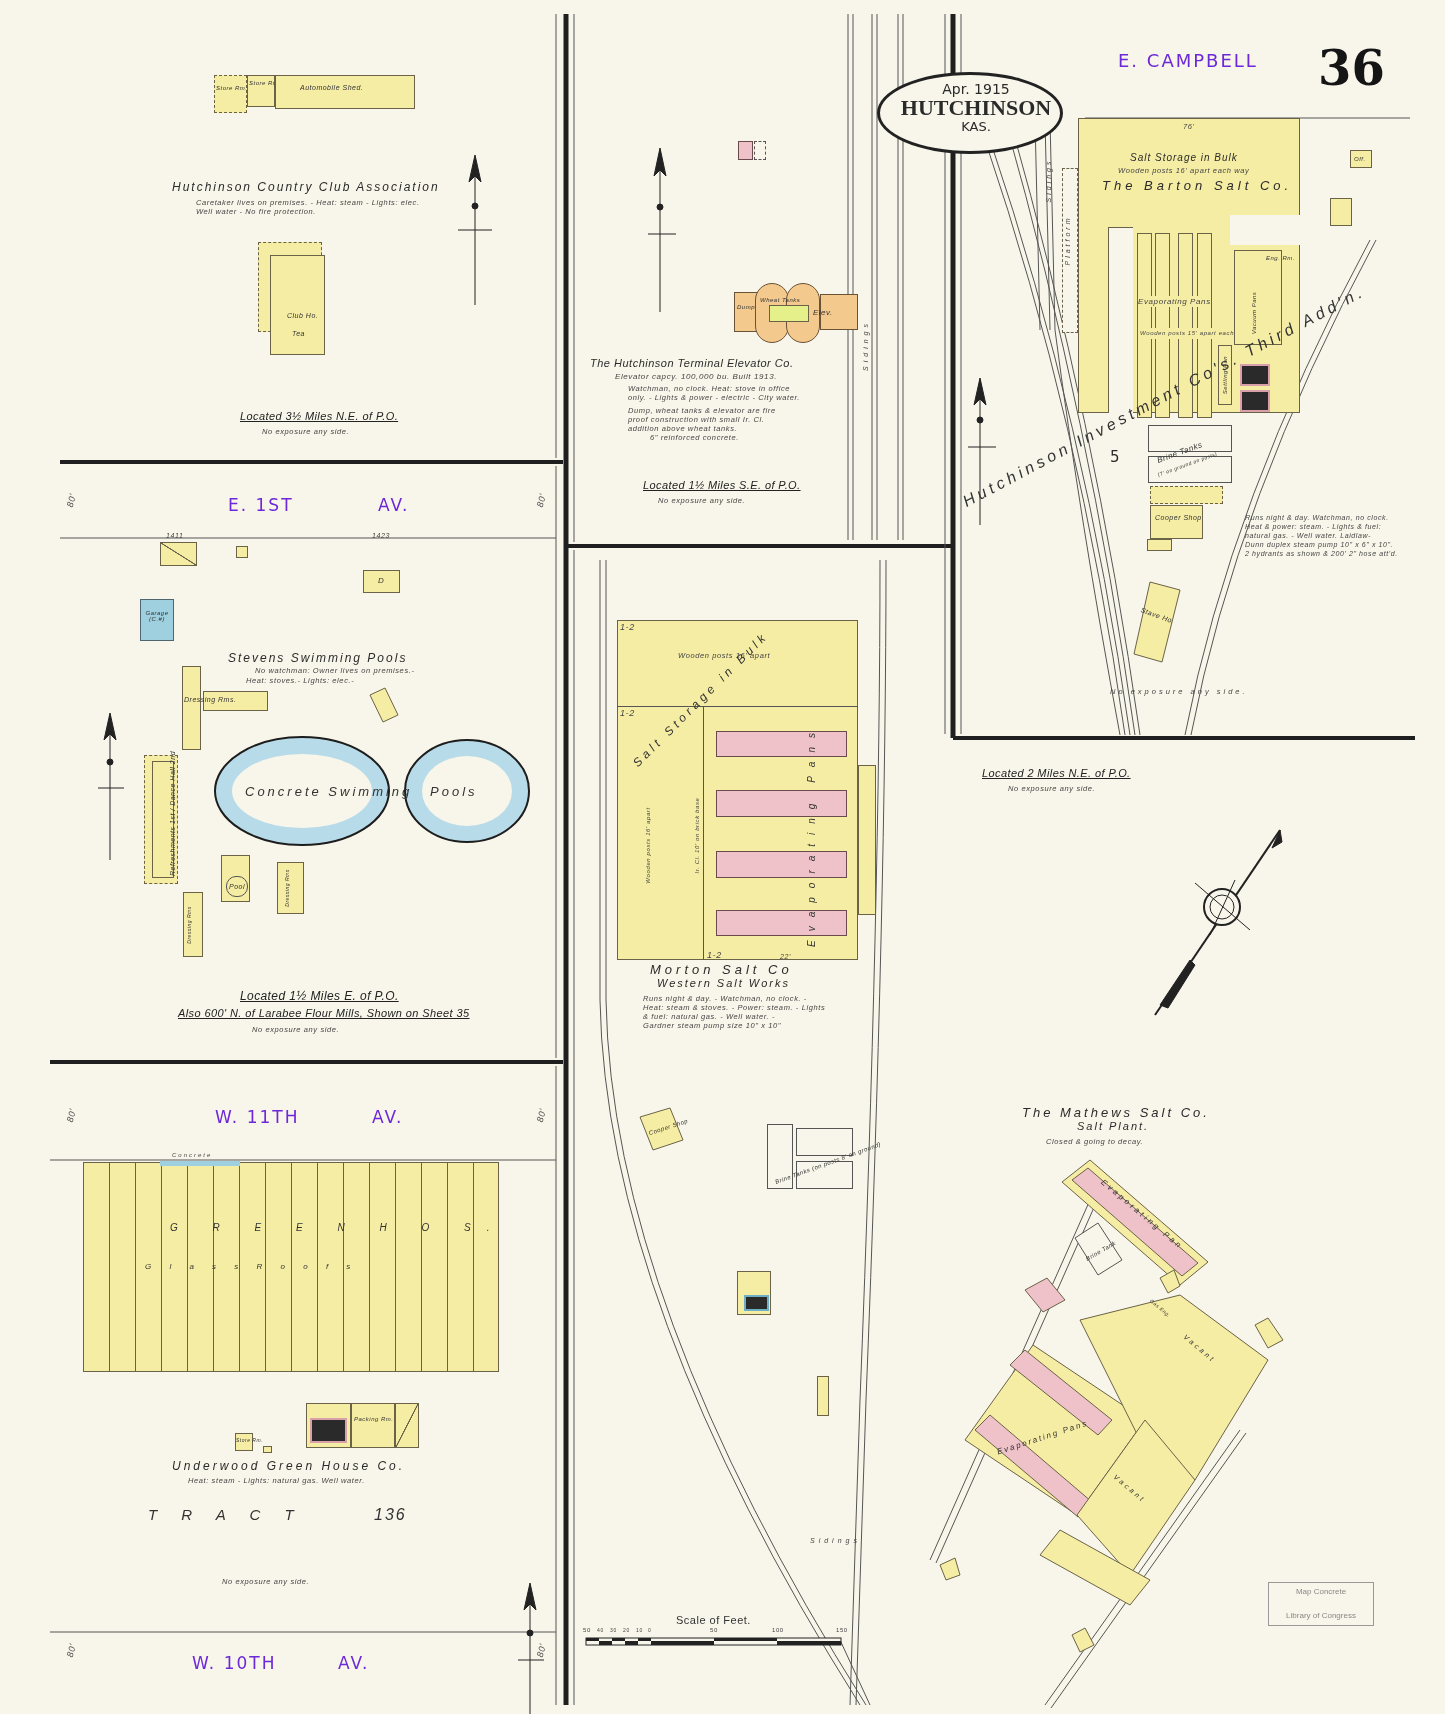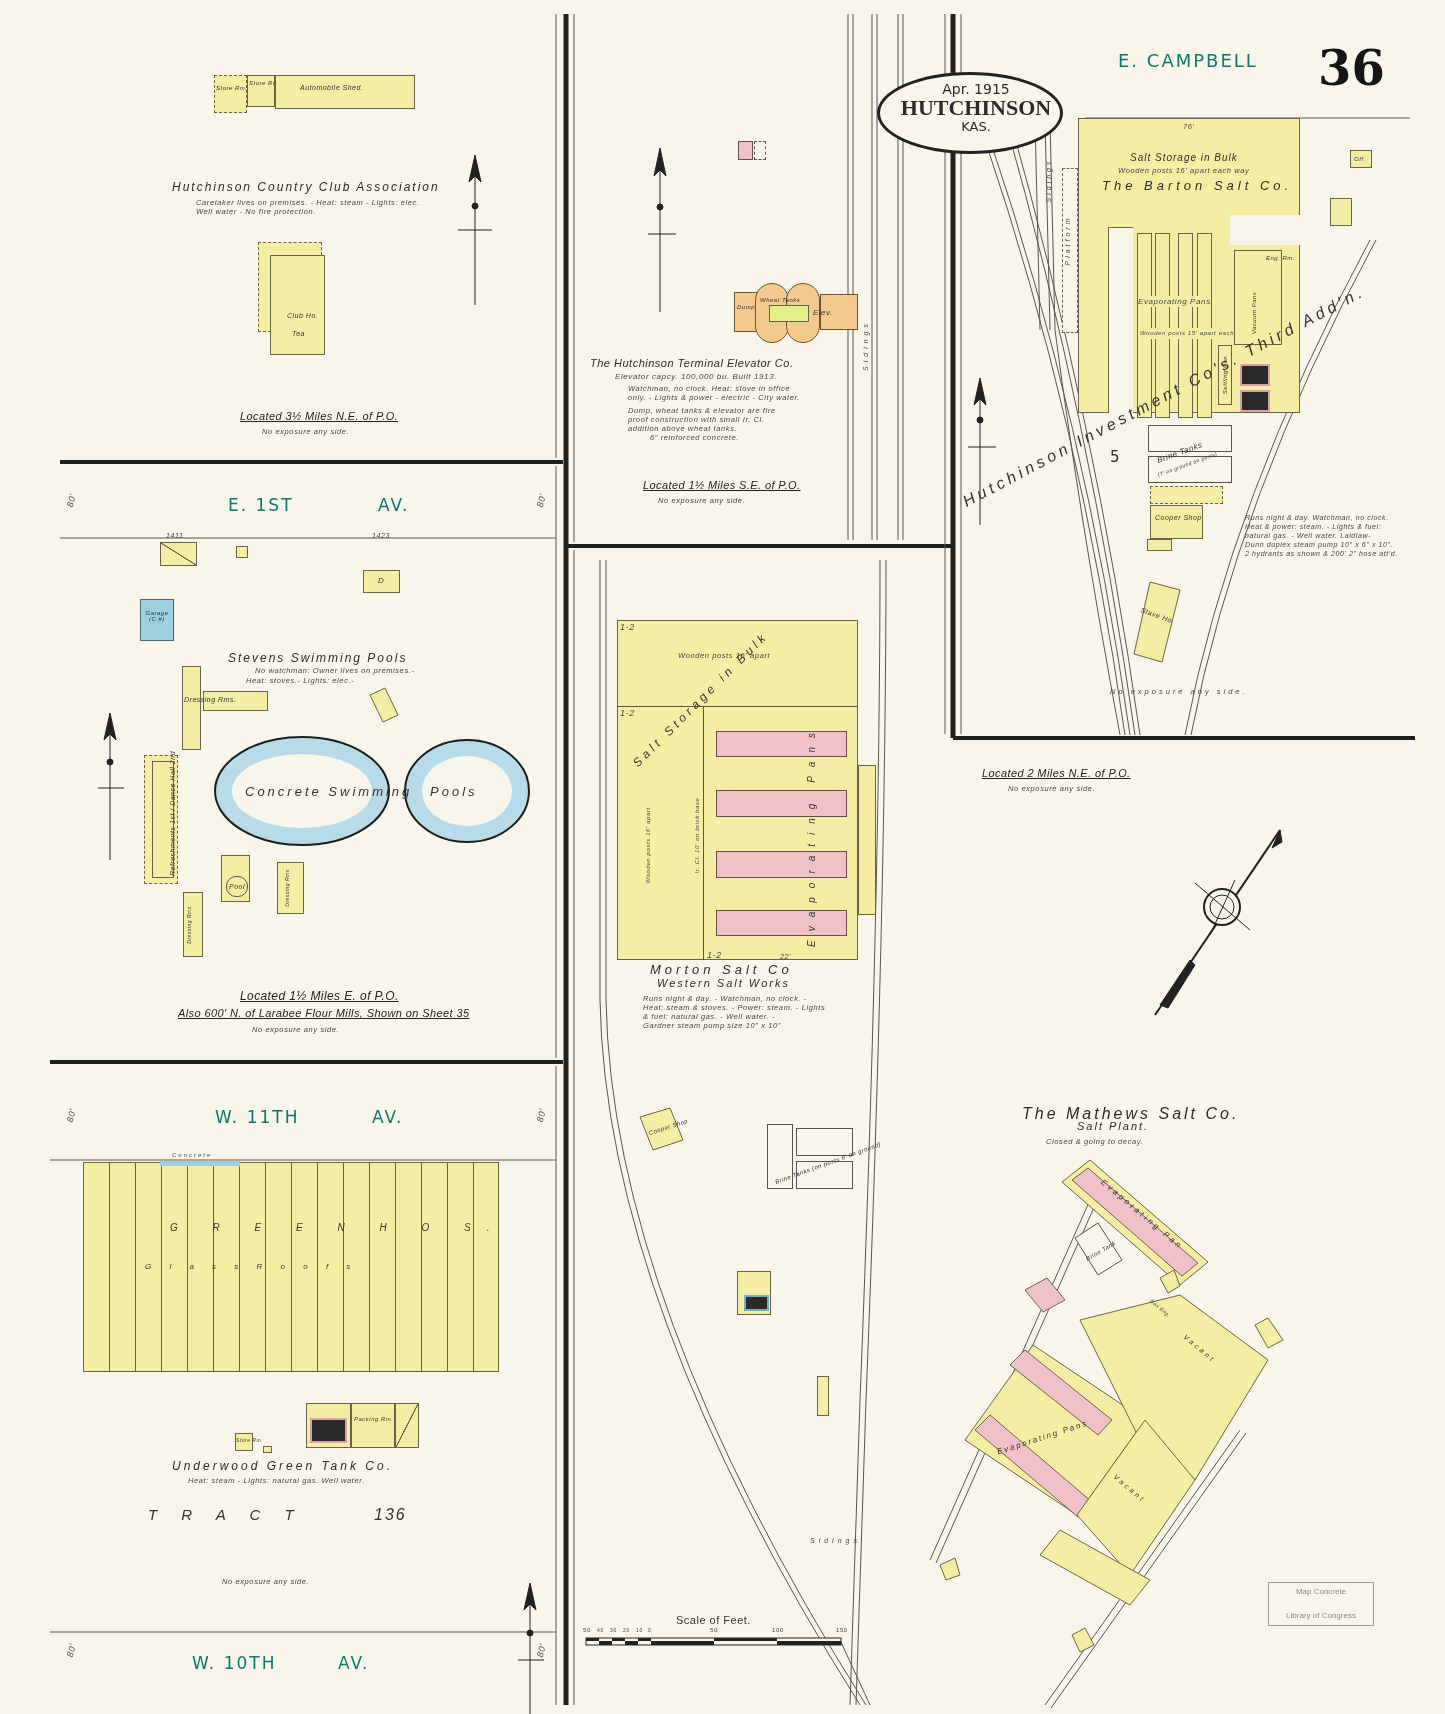--- a/index.html
+++ b/index.html
@@ -2,21 +2,21 @@
 <html><head>
 <meta charset="utf-8">
 <style>
   html,body{margin:0;padding:0;background:#f3f1e6;}
   body{width:1445px;height:1714px;position:relative;overflow:hidden;font-family:"Liberation Sans",sans-serif;color:#2a2a2a;}
   .sheet{position:absolute;left:0;top:0;width:1445px;height:1714px;background:#f8f6ea;}
   .lbl{position:absolute;white-space:nowrap;font-style:italic;color:#333;letter-spacing:1px;}
   .title-lbl{font-style:italic;letter-spacing:2px;font-size:13px;color:#2b2b2b;}
   .note{font-size:7.5px;letter-spacing:.6px;color:#444;font-style:italic;line-height:11px;}
   .loc{font-size:11px;text-decoration:underline;font-style:italic;color:#222;letter-spacing:.4px;}
-  .street{position:absolute;font-family:"DejaVu Sans",sans-serif;font-size:17px;letter-spacing:2px;color:#0f766e;}
+  .street{position:absolute;font-family:"DejaVu Sans",sans-serif;font-size:17px;letter-spacing:2px;color:#6d28d9;}
   .bldg{position:absolute;background:#f6eda4;border:1px solid #6a6347;box-sizing:border-box;}
   .pink{position:absolute;background:#efc1c8;border:1px solid #6a4a4a;box-sizing:border-box;}
   .blue{position:absolute;background:#9fd0e0;border:1px solid #4d6670;box-sizing:border-box;}
   .orange{position:absolute;background:#f3c98e;border:1px solid #6a5236;box-sizing:border-box;}
   .white{position:absolute;background:#f8f6ea;border:1px solid #555;box-sizing:border-box;}
   .dash{border-style:dashed;}
   .bldg-txt{position:absolute;font-size:7px;font-style:italic;color:#333;letter-spacing:.5px;white-space:nowrap;}
   .thin{position:absolute;background:#555;}
   svg.over{position:absolute;left:0;top:0;}
   .badge{position:absolute;border:3px solid #222;border-radius:50%;background:#f8f6ea;text-align:center;}
@@ -331,21 +331,21 @@
 
   <div class="bldg" style="left:306px;top:1403px;width:45px;height:45px;"></div>
   <div class="pink" style="left:310px;top:1418px;width:37px;height:25px;background:#2a2a2a;border:2px solid #d9a0aa;"></div>
   <div class="bldg" style="left:351px;top:1403px;width:44px;height:45px;"></div>
   <div class="bldg-txt" style="left:354px;top:1416px;font-size:6px;">Packing Rm.</div>
   <div class="bldg" style="left:395px;top:1403px;width:24px;height:45px;background:linear-gradient(to bottom right,#f6eda4 48%,#6a6347 49%,#6a6347 51%,#f6eda4 52%);"></div>
   <div class="bldg" style="left:235px;top:1433px;width:18px;height:18px;"></div>
   <div class="bldg-txt" style="left:236px;top:1437px;font-size:5px;">Store Rm.</div>
   <div class="bldg" style="left:263px;top:1446px;width:9px;height:7px;"></div>
 
-  <div class="lbl title-lbl" style="left:172px;top:1459px;font-size:12px;letter-spacing:3px;">Underwood Green Tank Co.</div>
+  <div class="lbl title-lbl" style="left:172px;top:1459px;font-size:12px;letter-spacing:3px;">Underwood Green House Co.</div>
   <div class="lbl note" style="left:188px;top:1475px;">Heat: steam - Lights: natural gas. Well water.</div>
   <div class="lbl" style="left:148px;top:1506px;font-size:15px;letter-spacing:10px;">T R A C T</div>
   <div class="lbl" style="left:374px;top:1506px;font-size:16px;letter-spacing:2px;">136</div>
   <div class="lbl note" style="left:222px;top:1576px;">No exposure any side.</div>
 
   <div class="street" style="left:192px;top:1653px;">W. 10TH</div>
   <div class="street" style="left:338px;top:1653px;">AV.</div>
   <div class="lbl note" style="left:65px;top:1645px;transform:rotate(-75deg);font-size:9px;">80'</div>
   <div class="lbl note" style="left:535px;top:1645px;transform:rotate(-75deg);font-size:9px;">80'</div>
 
@@ -393,21 +393,21 @@
   <div class="lbl note" style="left:583px;top:1625px;font-style:normal;font-size:6px;">50</div>
   <div class="lbl note" style="left:597px;top:1625px;font-style:normal;font-size:5px;">40</div>
   <div class="lbl note" style="left:610px;top:1625px;font-style:normal;font-size:5px;">30</div>
   <div class="lbl note" style="left:623px;top:1625px;font-style:normal;font-size:5px;">20</div>
   <div class="lbl note" style="left:636px;top:1625px;font-style:normal;font-size:5px;">10</div>
   <div class="lbl note" style="left:648px;top:1625px;font-style:normal;font-size:5px;">0</div>
   <div class="lbl note" style="left:710px;top:1625px;font-style:normal;font-size:6px;">50</div>
   <div class="lbl note" style="left:772px;top:1625px;font-style:normal;font-size:6px;">100</div>
   <div class="lbl note" style="left:836px;top:1625px;font-style:normal;font-size:6px;">150</div>
 
-  <div class="lbl title-lbl" style="left:1022px;top:1105px;font-size:16px;letter-spacing:3px;font-style:italic;">The Mathews Salt Co.</div>
+  <div class="lbl title-lbl" style="left:1022px;top:1105px;font-size:13px;letter-spacing:3px;font-style:italic;">The Mathews Salt Co.</div>
   <div class="lbl title-lbl" style="left:1077px;top:1120px;font-size:11px;letter-spacing:2px;">Salt Plant.</div>
   <div class="lbl note" style="left:1046px;top:1136px;">Closed &amp; going to decay.</div>
 
   <div class="bldg-txt" style="left:1090px;top:1210px;font-size:8px;letter-spacing:3px;transform:rotate(40deg);">Evaporating Pan</div>
   <div class="bldg-txt" style="left:1084px;top:1248px;font-size:6px;transform:rotate(-30deg);">Brine Tank</div>
   <div class="bldg-txt" style="left:995px;top:1433px;font-size:8px;letter-spacing:2px;transform:rotate(-18deg);">Evaporating Pans</div>
   <div class="bldg-txt" style="left:1180px;top:1345px;font-size:7px;letter-spacing:3px;transform:rotate(40deg);">Vacant</div>
   <div class="bldg-txt" style="left:1110px;top:1485px;font-size:7px;letter-spacing:3px;transform:rotate(40deg);">Vacant</div>
   <div class="bldg-txt" style="left:1148px;top:1305px;font-size:5px;transform:rotate(40deg);">Gas Eng.</div>
 

